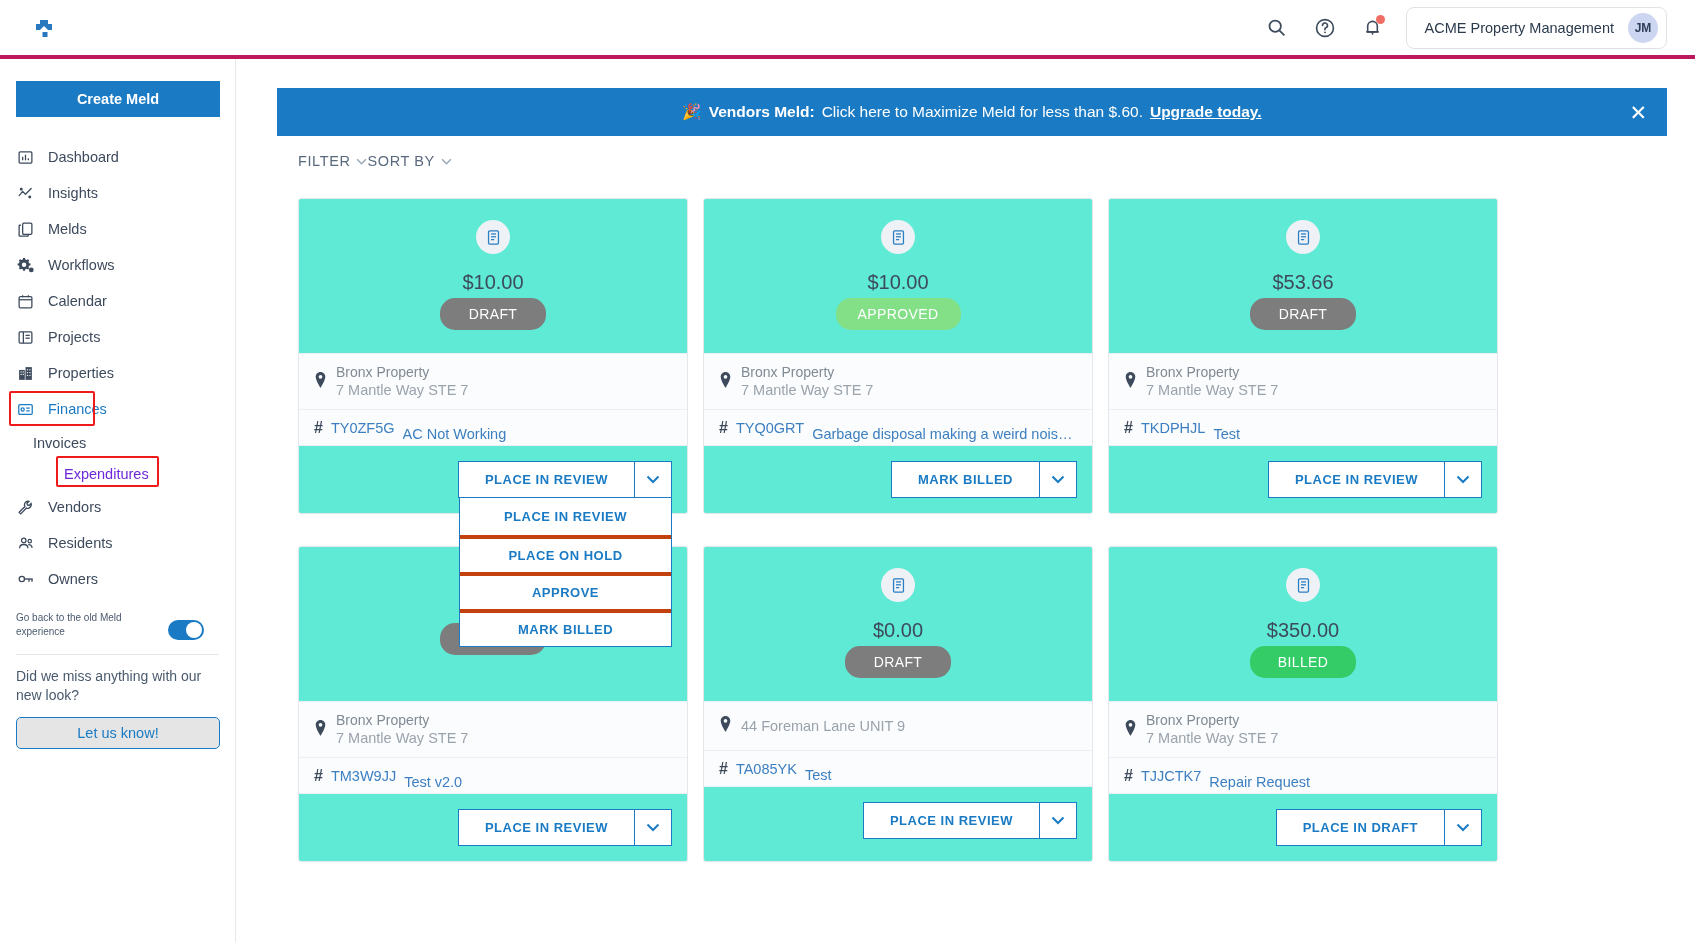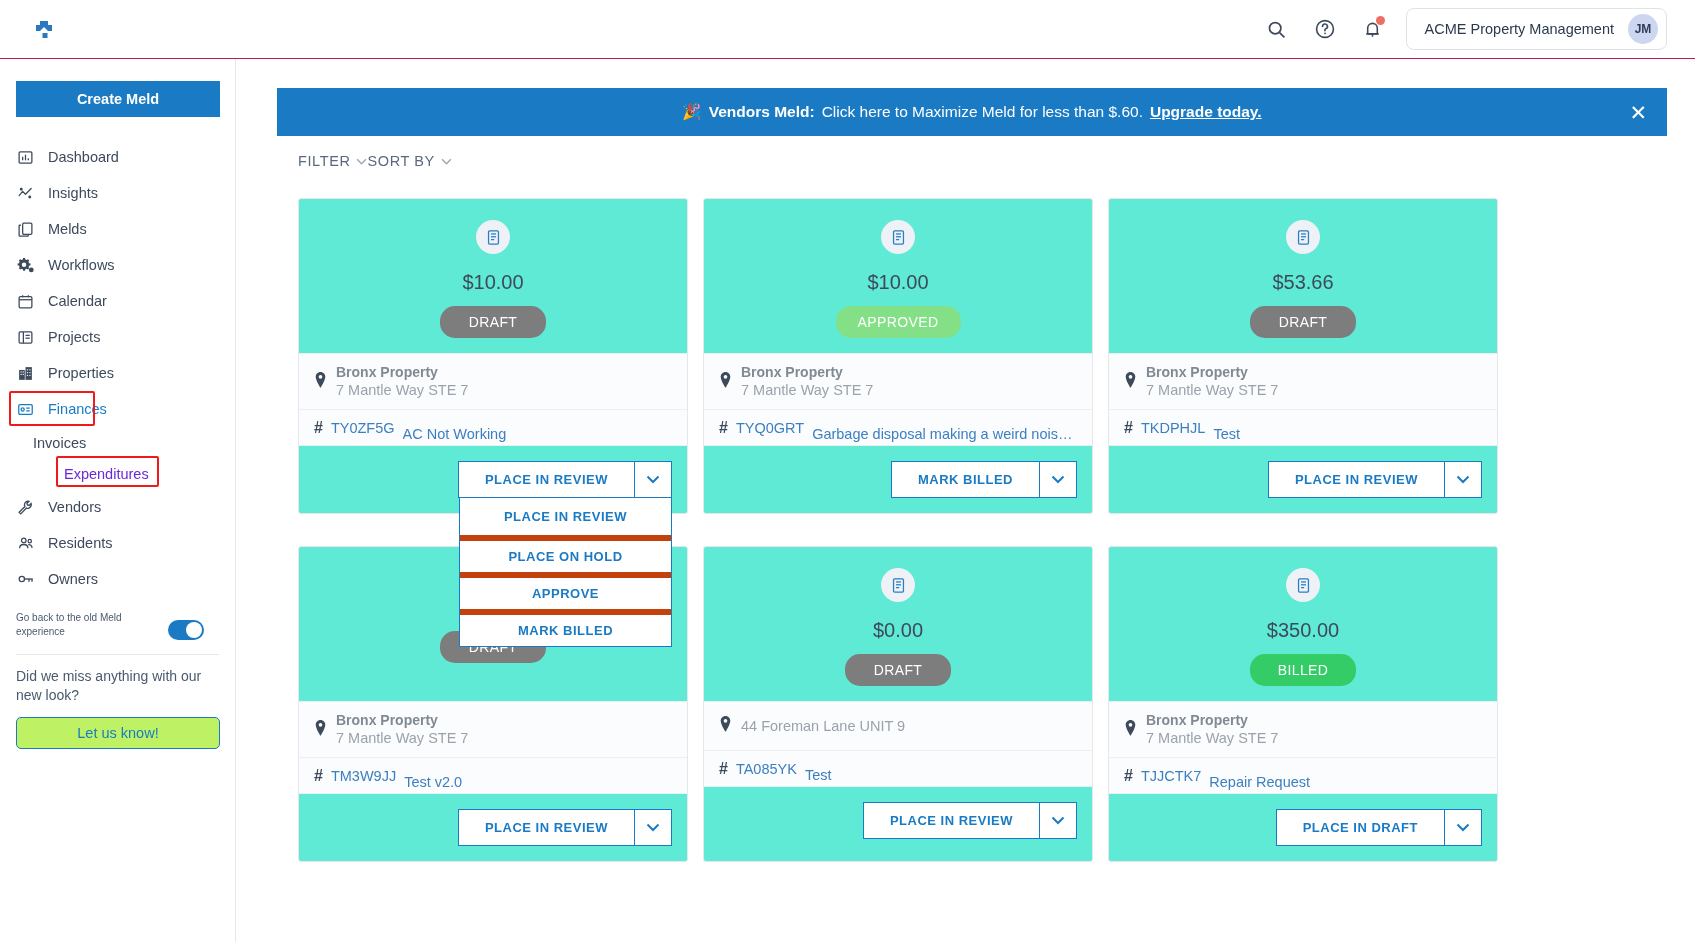--- a/index.html
+++ b/index.html
@@ -7,21 +7,21 @@
     width: 1695px; height: 942px;
     font-family: "Liberation Sans", sans-serif;
     background: #ffffff;
     overflow: hidden;
   }
   .app { position: relative; width: 1695px; height: 942px; }
 
   
   .topbar {
     position: absolute; top: 0; left: 0; width: 1695px; height: 59px;
-    background: #fff; border-bottom: 1px solid #be185d;
+    background: #fff; border-bottom: 4px solid #be185d;
     display: flex; align-items: center;
   }
   .logo-wrap { width: 236px; display: flex; align-items: center; padding-left: 30px; }
   .logo { width: 30px; height: 30px; }
   .topbar-right {
     margin-left: auto; display: flex; align-items: center;
     gap: 18px; padding-right: 28px;
   }
   .icon-btn {
     width: 30px; height: 30px; display: flex; align-items: center;
@@ -82,21 +82,21 @@
     width: 36px; height: 20px; border-radius: 10px; background: #1a7bc4;
     position: relative; flex: none; margin-top: 9px; cursor: pointer;
   }
   .toggle .knob {
     position: absolute; top: 2px; right: 2px; width: 16px; height: 16px;
     border-radius: 50%; background: #fff;
   }
   .miss-label { font-size: 14px; color: #4a5a6e; line-height: 1.35; padding: 0 16px; }
   .let-know {
     margin: 12px 16px 0 16px; width: 204px; height: 32px;
-    border: 1px solid #1a7bc4; border-radius: 5px; background: #bef264;
+    border: 1px solid #1a7bc4; border-radius: 5px; background: #e5e5e5;
     color: #1a7bc4; font-size: 14.5px; cursor: pointer;
     font-family: "Liberation Sans", sans-serif;
   }
 
   
   .main {
     position: absolute; top: 59px; left: 236px;
     width: 1459px; height: 883px; background: #fff; overflow: hidden;
   }
   .banner {
@@ -136,35 +136,35 @@
     align-items: center; justify-content: flex-start; padding-top: 21px;
   }
   .doc-circle {
     width: 34px; height: 34px; border-radius: 50%; background: #eef2f6;
     display: flex; align-items: center; justify-content: center;
   }
   .amount {
     margin-top: 17px; font-size: 20px; color: #3d4a5c;
   }
   .status {
-    margin-top: 12px; min-width: 106px; height: 20px; border-radius: 15px;
+    margin-top: 4px; min-width: 106px; height: 20px; border-radius: 15px;
     color: #fff; font-size: 14px; letter-spacing: .4px;
     display: flex; align-items: center; justify-content: center; padding: 16px 22px;
   }
   .status.draft { background: #7d7d7d; }
   .status.approved { background: #83e087; }
   .status.billed { background: #33cc66; }
 
   .card-prop {
     border-top: 1px solid #edf0f3; background: #fbfcfd;
     display: flex; align-items: center; gap: 9px;
     padding: 9px 15px; min-height: 49px;
   }
   .pin { color: #3d4a5c; flex: none; }
-  .prop-name { font-size: 14px; font-weight: bold; color: #808a94; line-height: 1.3; }
+  .prop-name { font-size: 14px; font-weight: normal; color: #808a94; line-height: 1.3; }
   .prop-addr { font-size: 14.5px; color: #9aa3ac; line-height: 1.3; }
   .prop-single { font-size: 14.5px; color: #9aa3ac; }
 
   .card-meld {
     border-top: 1px solid #edf0f3; background: #fbfcfd;
     display: flex; align-items: center; gap: 8px;
     padding: 9px 15px; height: 36px; overflow: hidden; white-space: nowrap;
   }
   .hash { color: #3d4a5c; font-size: 16px; font-weight: bold; }
   .meld-id { color: #3c7fc1; font-size: 14.5px; }
@@ -189,21 +189,21 @@
   }
 
   .dropdown {
     position: absolute; z-index: 40;
     background: #fff; border: 1px solid #1a7bc4; border-top: none;
     width: 213px;
   }
   .dd-item {
     height: 37px; display: flex; align-items: center; justify-content: center;
     color: #1a7bc4; font-size: 13px; font-weight: bold; letter-spacing: .5px;
-    border-top: 6px solid #c2410c; cursor: pointer; background: #fff;
+    border-top: 4px solid #c2410c; cursor: pointer; background: #fff;
   }
   .dd-item:first-child { border-top: none; }
 </style>
 </head>
 <body>
 
 <div class="app">
 
   <div class="topbar">
     <div class="logo-wrap">

